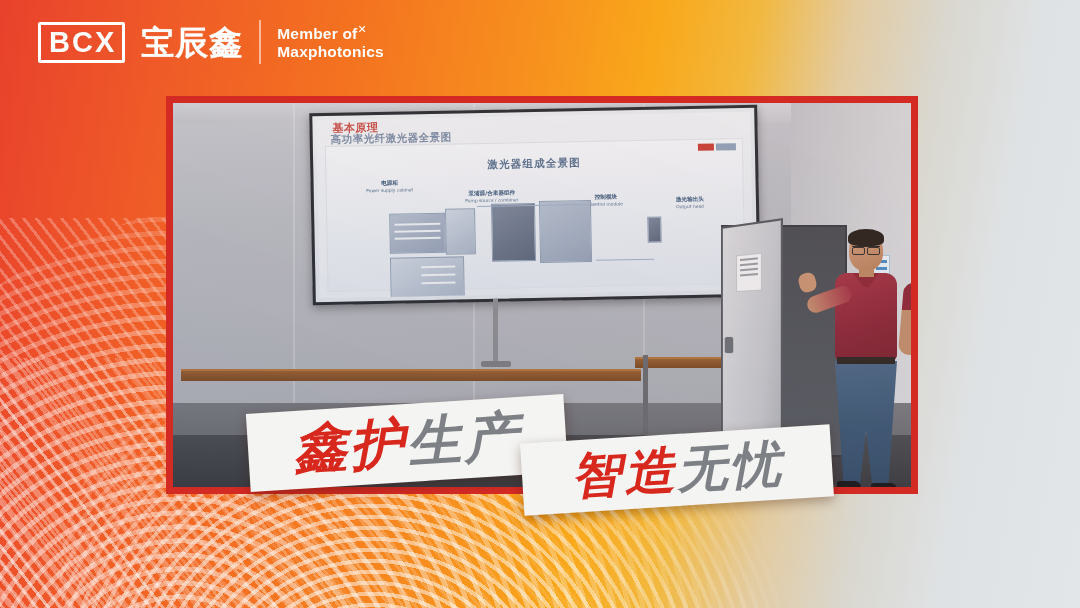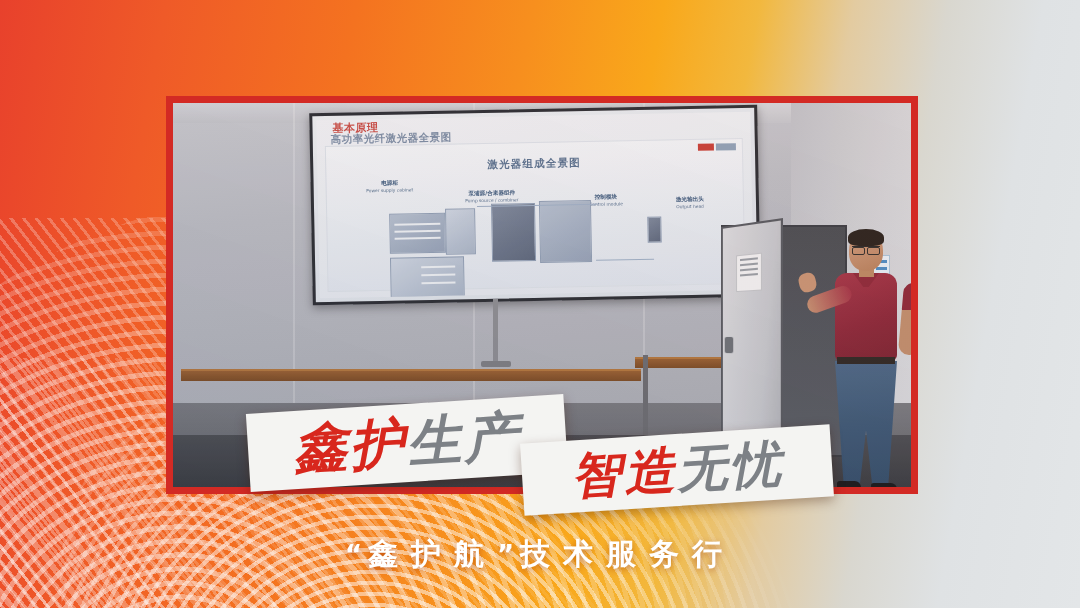--- a/index.html
+++ b/index.html
@@ -225,20 +225,31 @@
 </head>
 <body>
 
 <div id="stage">
 
   <div class="rings"></div>
   <div class="rings2"></div>
   <div class="hatch"></div>
   <div class="hatch2"></div>
 
+  <div class="logo-bar">
+    <div class="bcx-mark">
+      <span class="lt">BCX</span>
+    </div>
+    <span class="cn-name">宝辰鑫</span>
+    <div class="divider"></div>
+    <div class="member">
+      <span>Member of</span><span class="sup">✕</span><br>
+      <span>Maxphotonics</span>
+    </div>
+  </div>
 
   <div class="photo-frame">
     <div class="photo">
 
       <div class="wall-back"></div>
       <div class="ceil"></div>
       <div class="wall-seam" style="left:120px"></div>
       <div class="wall-seam" style="left:300px"></div>
       <div class="wall-seam" style="left:470px"></div>
       <div class="wall-right"></div>
@@ -339,15 +350,14 @@
   </div>
 
   <div class="banner" id="banner1">
     <span class="hl"><span class="red">鑫护</span><span class="gry">生产</span></span>
   </div>
 
   <div class="banner" id="banner2">
     <span class="hl"><span class="red">智造</span><span class="gry">无忧</span></span>
   </div>
 
-  <div class="subtitle"><span class="q">“</span><span>鑫护航</span><span class="q">”</span><span>技术服务行</span></div>
 
 </div>
 
 </body></html>

